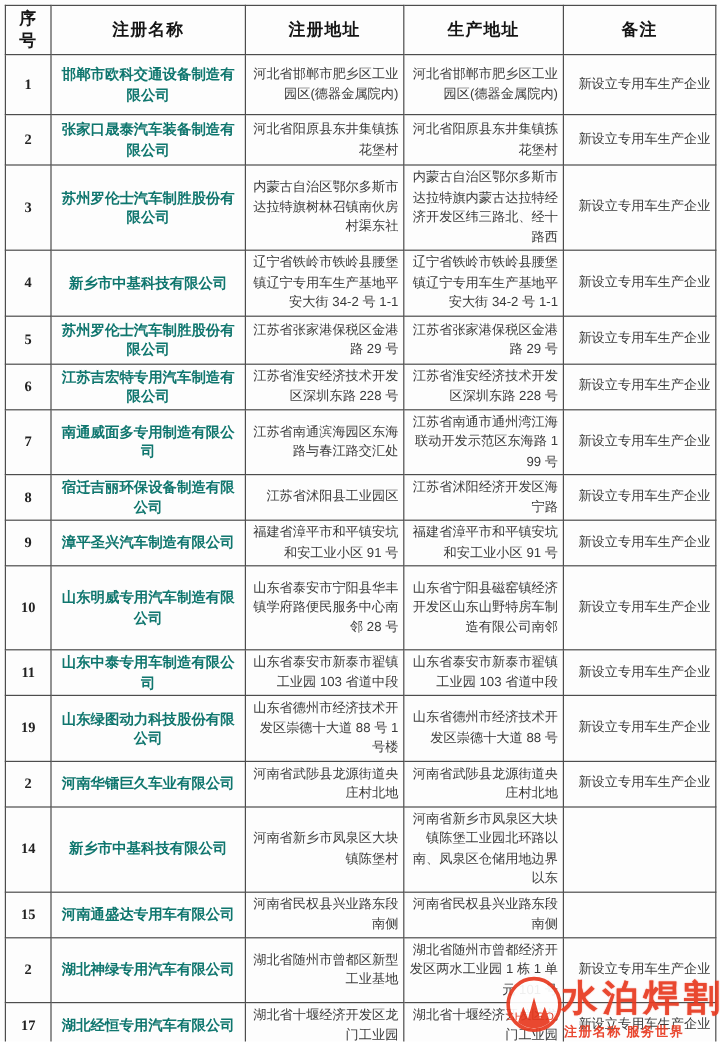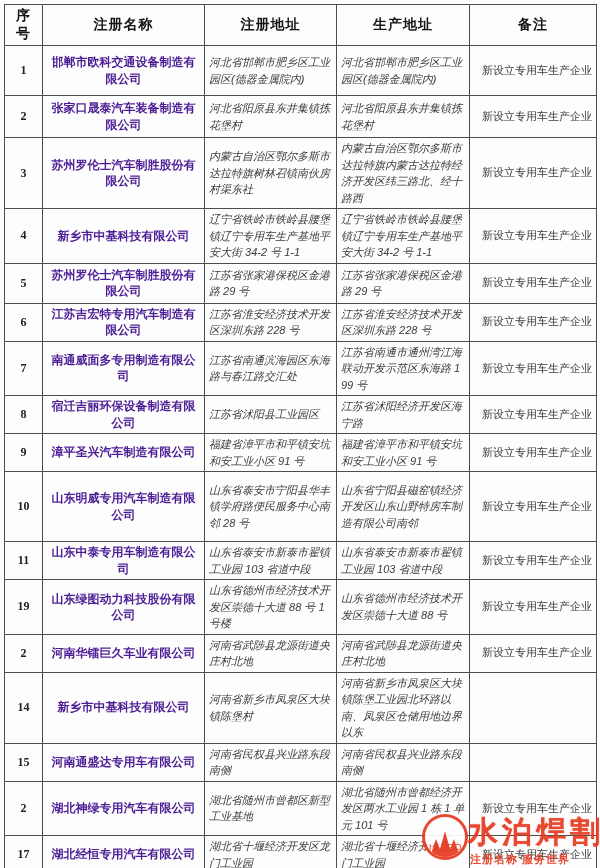--- a/index.html
+++ b/index.html
@@ -2,22 +2,22 @@
 <html><head>
 <meta charset="utf-8">
 <style>
   html,body{margin:0;padding:0;background:#ffffff;}
   body{width:600px;height:868px;overflow:hidden;font-family:"Liberation Sans",sans-serif;position:relative;}
   .page{position:absolute;inset:0;background:#fdfdfd;}
   table{border-collapse:collapse;table-layout:fixed;width:592px;margin:4px;background:#fdfdfd;}
   th,td{border:1px solid #4d4d4d;vertical-align:middle;padding:2px 4px;word-break:break-all;overflow:hidden;}
   th{font-size:14px;font-weight:bold;color:#151515;text-align:center;height:26px;letter-spacing:1px;}
   td.no{font-family:"Liberation Serif",serif;font-weight:bold;font-size:12px;color:#222;text-align:center;}
-  td.name{color:#4c1d95;font-weight:bold;font-size:12px;text-align:center;line-height:1.35;}
-  td.addr{color:#3b3b3b;font-size:11px;text-align:left;line-height:1.5;font-style:italic;}
+  td.name{color:#0f766e;font-weight:bold;font-size:12px;text-align:center;line-height:1.35;}
+  td.addr{color:#3b3b3b;font-size:11px;text-align:right;line-height:1.5;}
   td.note{color:#3b3b3b;font-size:11px;text-align:right;line-height:1.4;}
   tbody tr{height:38px;}
   tbody tr:nth-child(1){height:50px;}
   tbody tr:nth-child(2){height:42px;}
   tbody tr:nth-child(3){height:58px;}
   tbody tr:nth-child(4){height:50px;}
   tbody tr:nth-child(5){height:40px;}
   tbody tr:nth-child(8){height:26px;}
   tbody tr:nth-child(10){height:70px;}
   tbody tr:nth-child(11){height:32px;padding-left:36px;}

